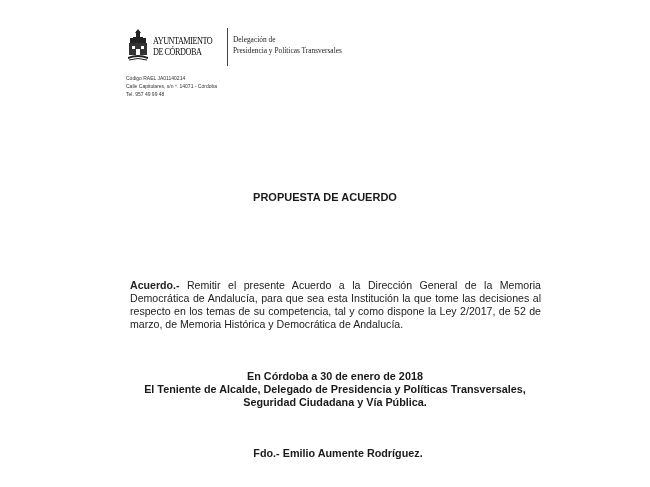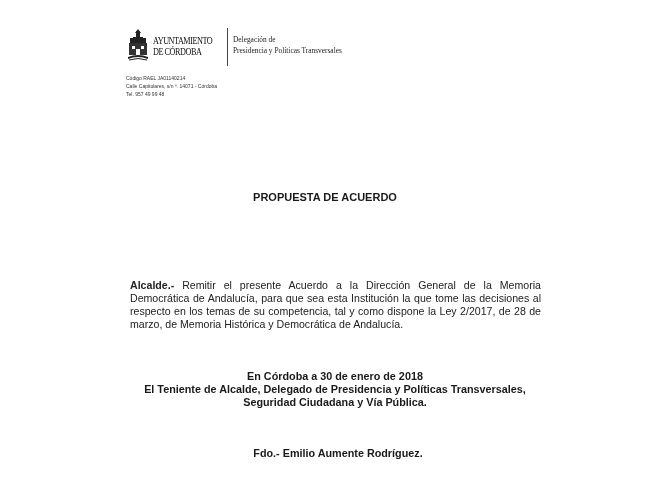--- a/index.html
+++ b/index.html
@@ -59,21 +59,21 @@
   <div class="address">
     <div>Código RAEL JA01140214</div>
     <div>Calle Capitulares, s/n º. 14071 - Córdoba</div>
     <div>Tel. 957 49 99 48</div>
   </div>
 
 
   <div class="title">PROPUESTA DE ACUERDO</div>
 
 
-  <p class="body-text p3" style="margin:0"><span class="lead">Alcalde.-</span><span> Remitir el presente Acuerdo a la Dirección General de la Memoria Democrática de Andalucía, para que sea esta Institución la que tome las decisiones al respecto en los temas de su competencia, tal y como dispone la Ley 2/2017, de 28 de marzo, de Memoria Histórica y Democrática de Andalucía.</span></p>
+  <p class="body-text p3" style="margin:0"><span class="lead">Acuerdo.-</span><span> Remitir el presente Acuerdo a la Dirección General de la Memoria Democrática de Andalucía, para que sea esta Institución la que tome las decisiones al respecto en los temas de su competencia, tal y como dispone la Ley 2/2017, de 52 de marzo, de Memoria Histórica y Democrática de Andalucía.</span></p>
 
   <div class="closing">
     <div>En Córdoba a 30 de enero de 2018</div>
     <div>El Teniente de Alcalde, Delegado de Presidencia y Políticas Transversales,</div>
     <div>Seguridad Ciudadana y Vía Pública.</div>
   </div>
 
   <div class="sign">Fdo.- Emilio Aumente Rodríguez.</div>
 
 </div>

